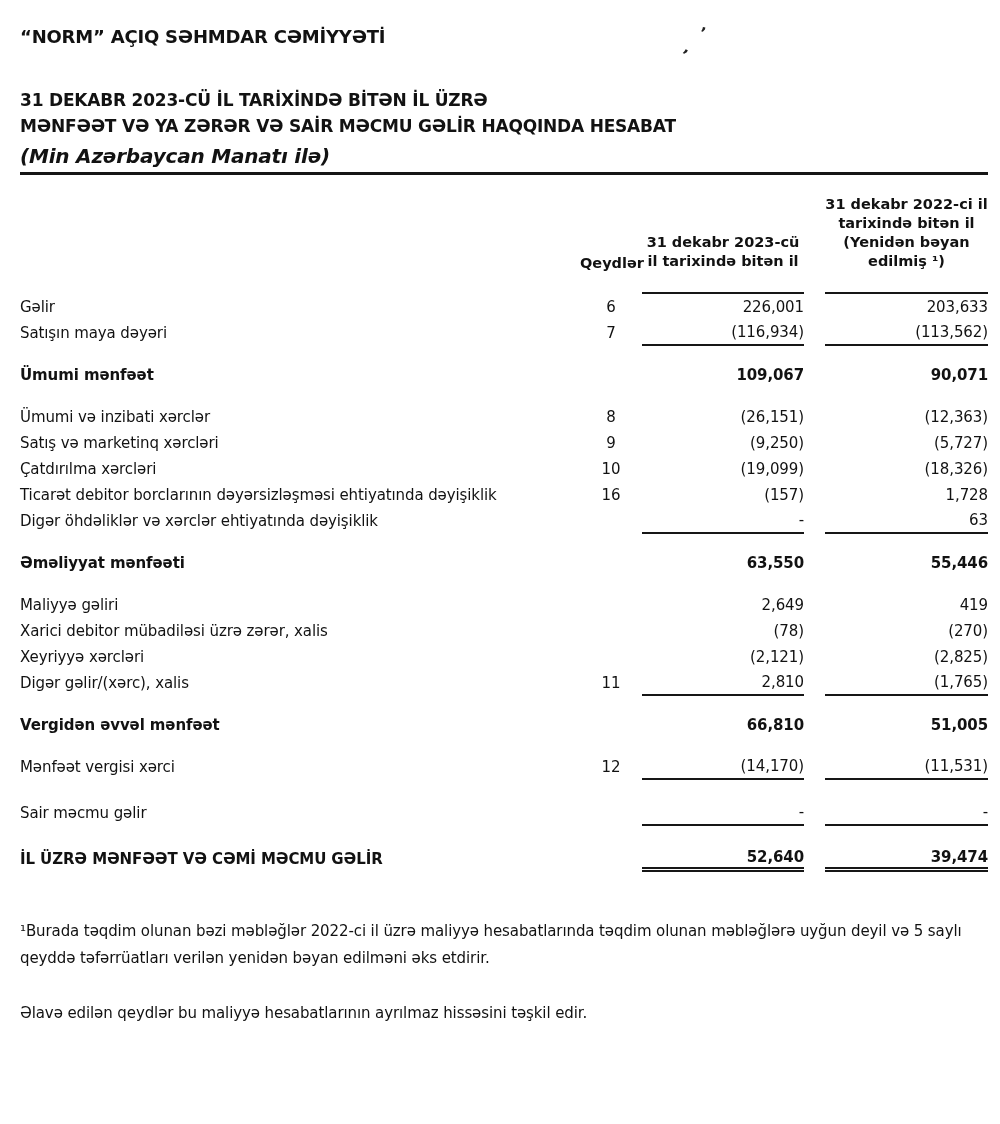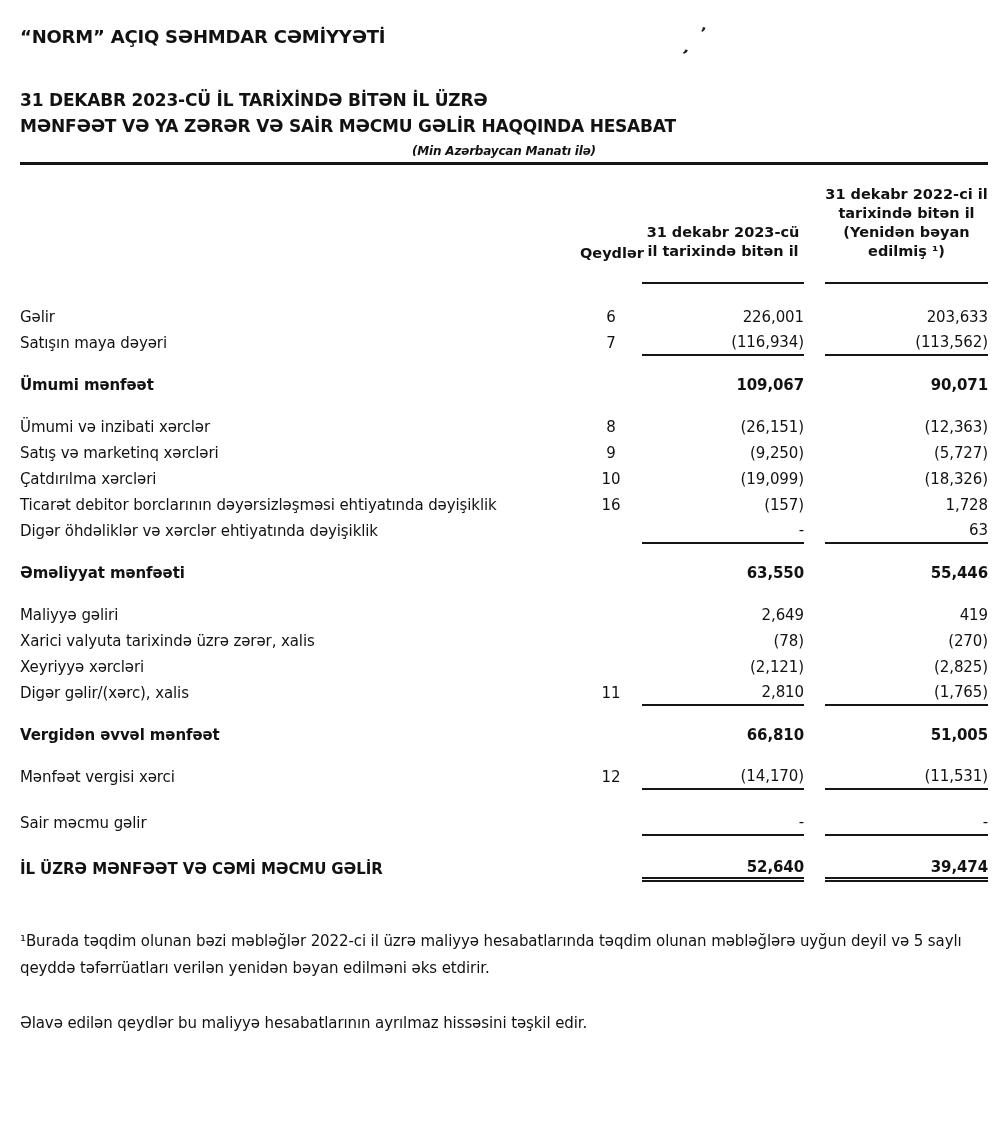--- a/index.html
+++ b/index.html
@@ -11,36 +11,36 @@
     padding: 26px 12px 0 20px;
     font-family: "DejaVu Sans", sans-serif;
     color: #121212;
   }
   .artifact { position: absolute; font-size: 15px; color: #222; font-weight: bold; }
   .artifact.a1 { left: 700px; top: 24px; transform: rotate(12deg); }
   .artifact.a2 { left: 681px; top: 46px; transform: rotate(28deg); }
 
   .company-name { font-size: 18px; font-weight: bold; letter-spacing: -0.2px; }
   .stmt-title { margin-top: 40px; font-size: 17px; font-weight: bold; line-height: 26px; letter-spacing: -0.2px; }
-  .currency-note { margin-top: 5px; font-size: 12px; font-weight: bold; font-style: italic; letter-spacing: -0.2px; text-align: center; }
+  .currency-note { margin-top: 5px; font-size: 20px; font-weight: bold; font-style: italic; letter-spacing: -0.2px; }
   .head-rule { border-top: 3px solid #161616; margin-top: 4px; }
 
   .thead, .row {
     display: grid;
     grid-template-columns: 560px 62px 162px 21px 163px;
   }
   .thead { align-items: end; min-height: 94px; margin-top: 20px; }
   .thead .hcell {
     font-weight: bold; font-size: 14.5px; line-height: 19px;
     text-align: center; padding-bottom: 21px;
   }
   .thead .underlined { border-bottom: 2.5px solid #161616; }
   .thead .note-h { white-space: nowrap; margin-top: 32px; }
 
-  #tbody { margin-top: 20px; }
+  #tbody { }
   .row { height: 26px; font-size: 15px; letter-spacing: -0.1px; }
   .row.bold { font-weight: bold; }
   .c { display: flex; align-items: center; }
   .c.label { justify-content: flex-start; white-space: nowrap; }
   .c.note { justify-content: center; }
   .c.val { justify-content: flex-end; }
   .u-single { border-bottom: 2px solid #161616; }
   .u-double { border-bottom: 5px double #161616; }
   .spacer { height: 16px; }
 
@@ -142,21 +142,21 @@
       </div>
       <div class="spacer"></div>
       <div class="row">
         <div class="c label">Maliyyə gəliri</div>
         <div class="c note"></div>
         <div class="c val">2,649</div>
         <div class="c gap"></div>
         <div class="c val">419</div>
       </div>
       <div class="row">
-        <div class="c label">Xarici valyuta tarixində üzrə zərər, xalis</div>
+        <div class="c label">Xarici debitor mübadiləsi üzrə zərər, xalis</div>
         <div class="c note"></div>
         <div class="c val">(78)</div>
         <div class="c gap"></div>
         <div class="c val">(270)</div>
       </div>
       <div class="row">
         <div class="c label">Xeyriyyə xərcləri</div>
         <div class="c note"></div>
         <div class="c val">(2,121)</div>
         <div class="c gap"></div>

